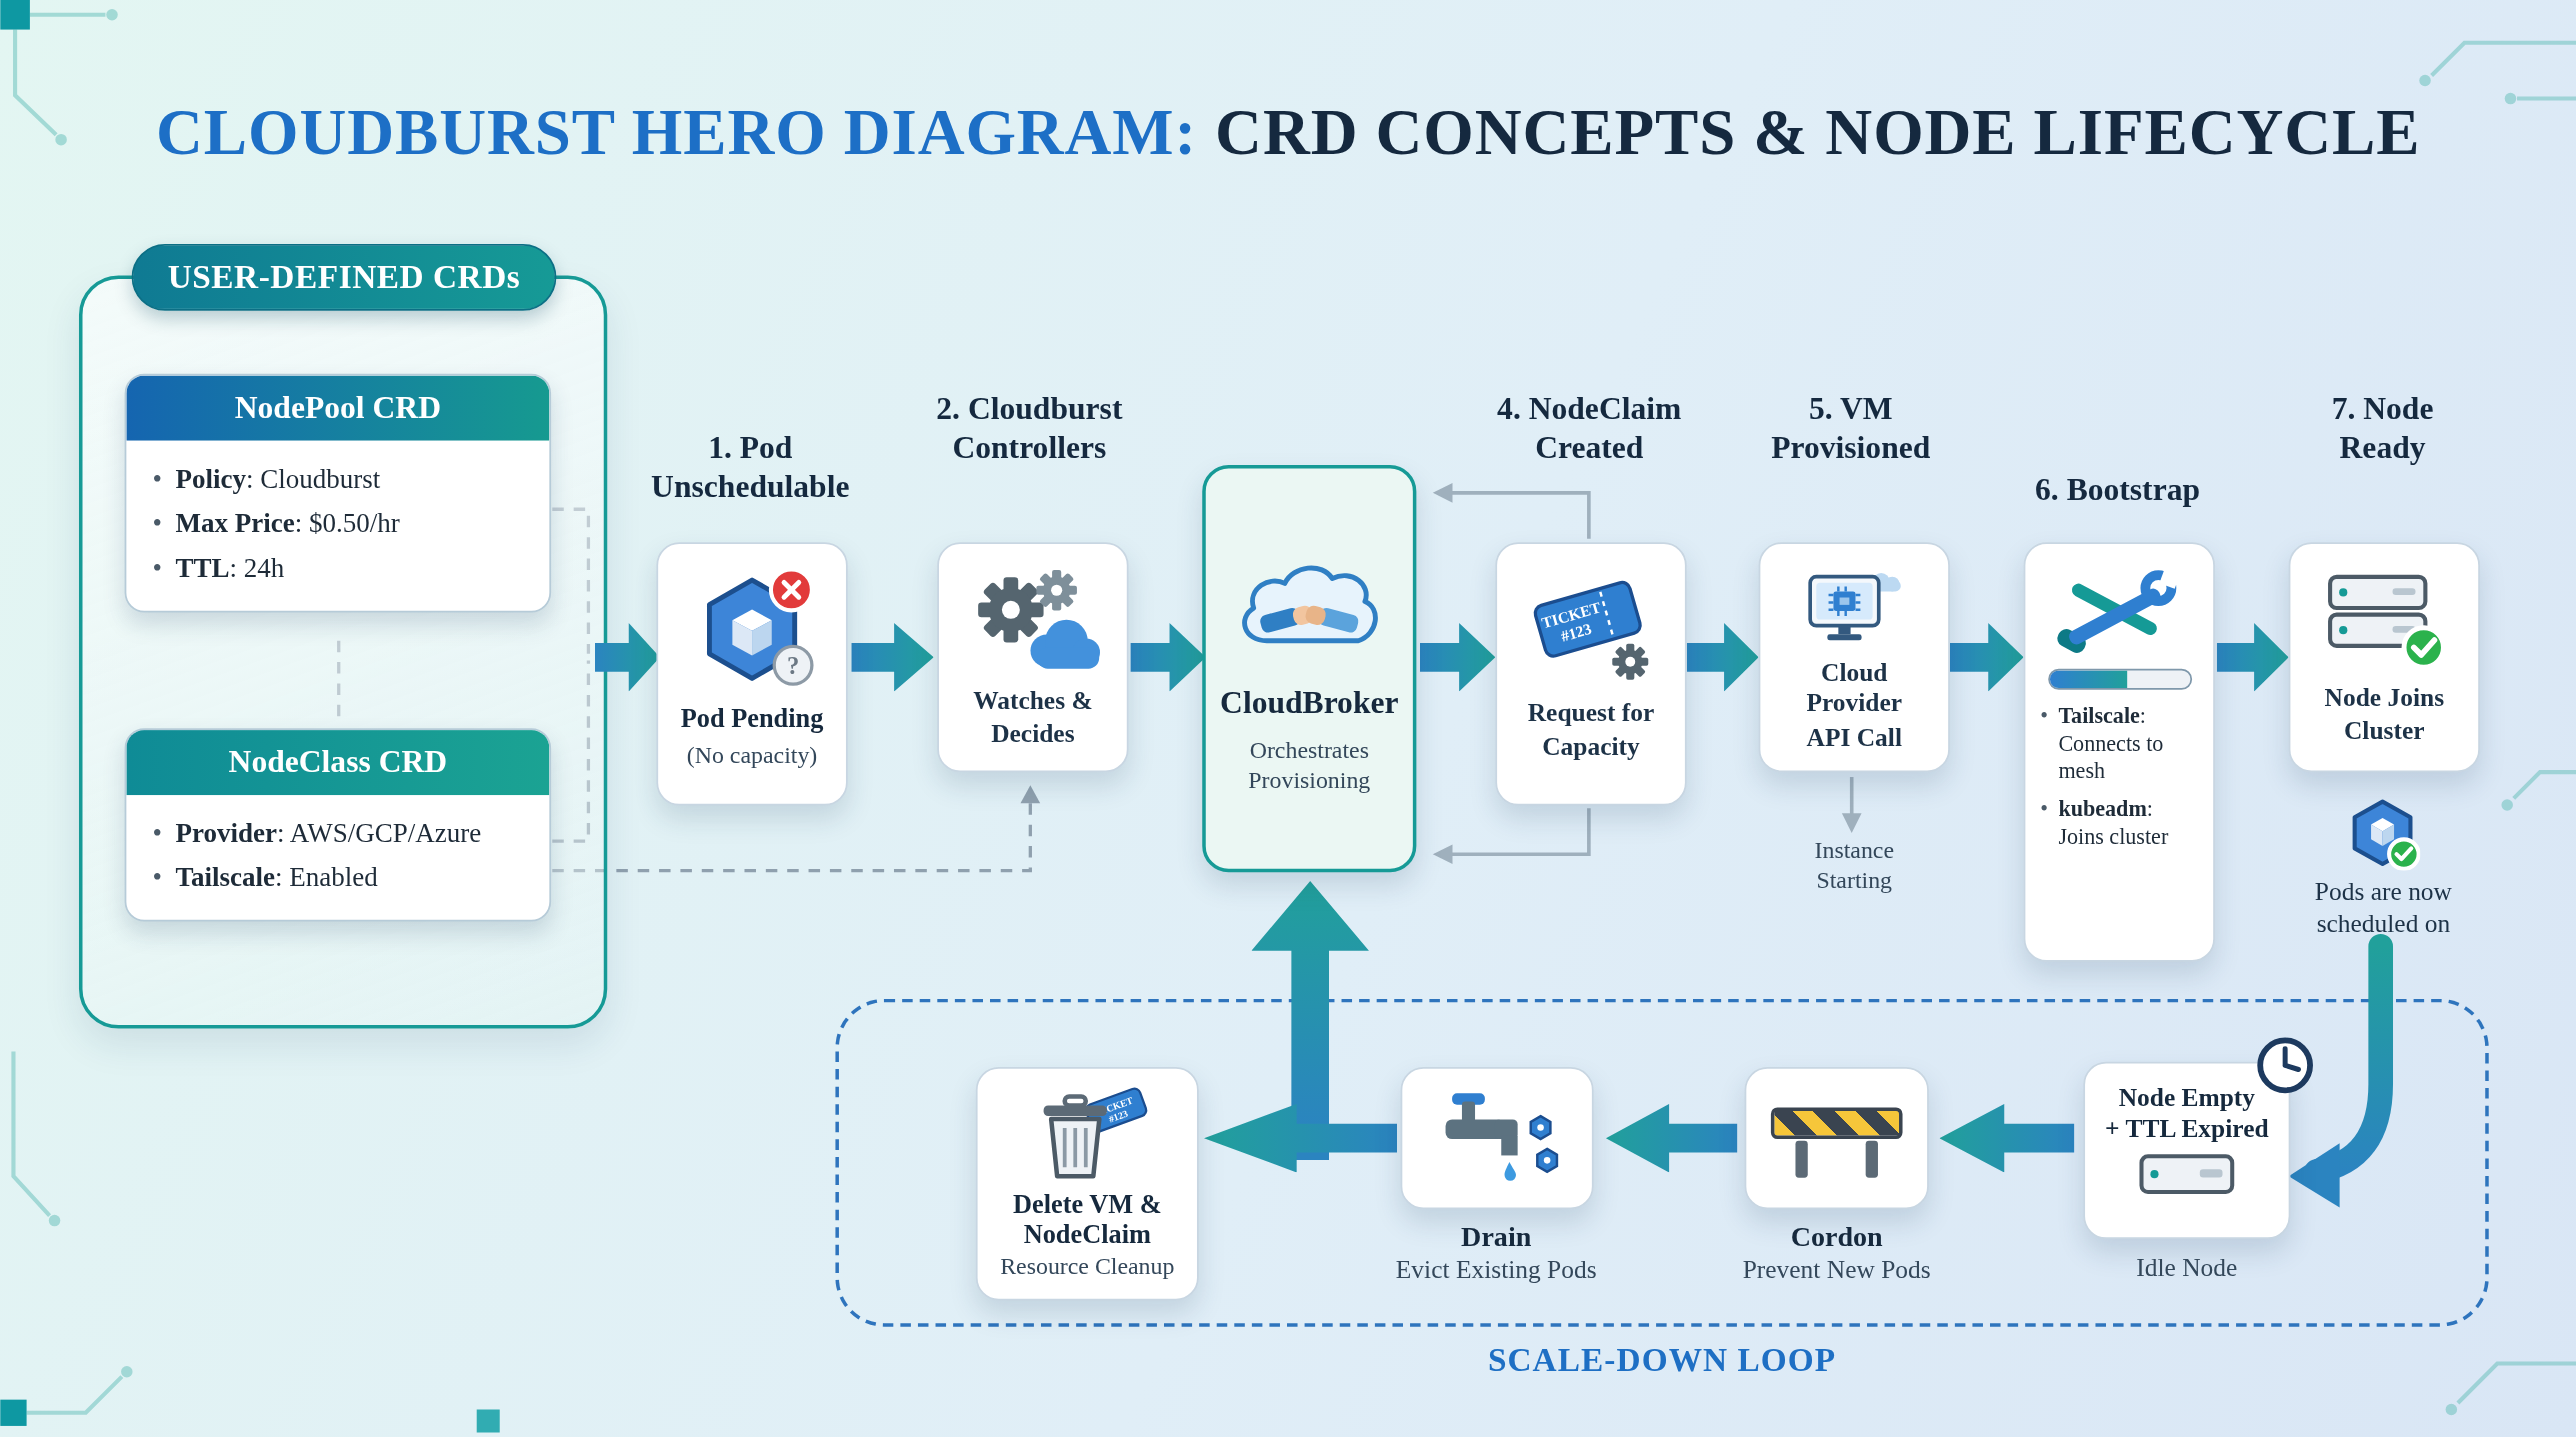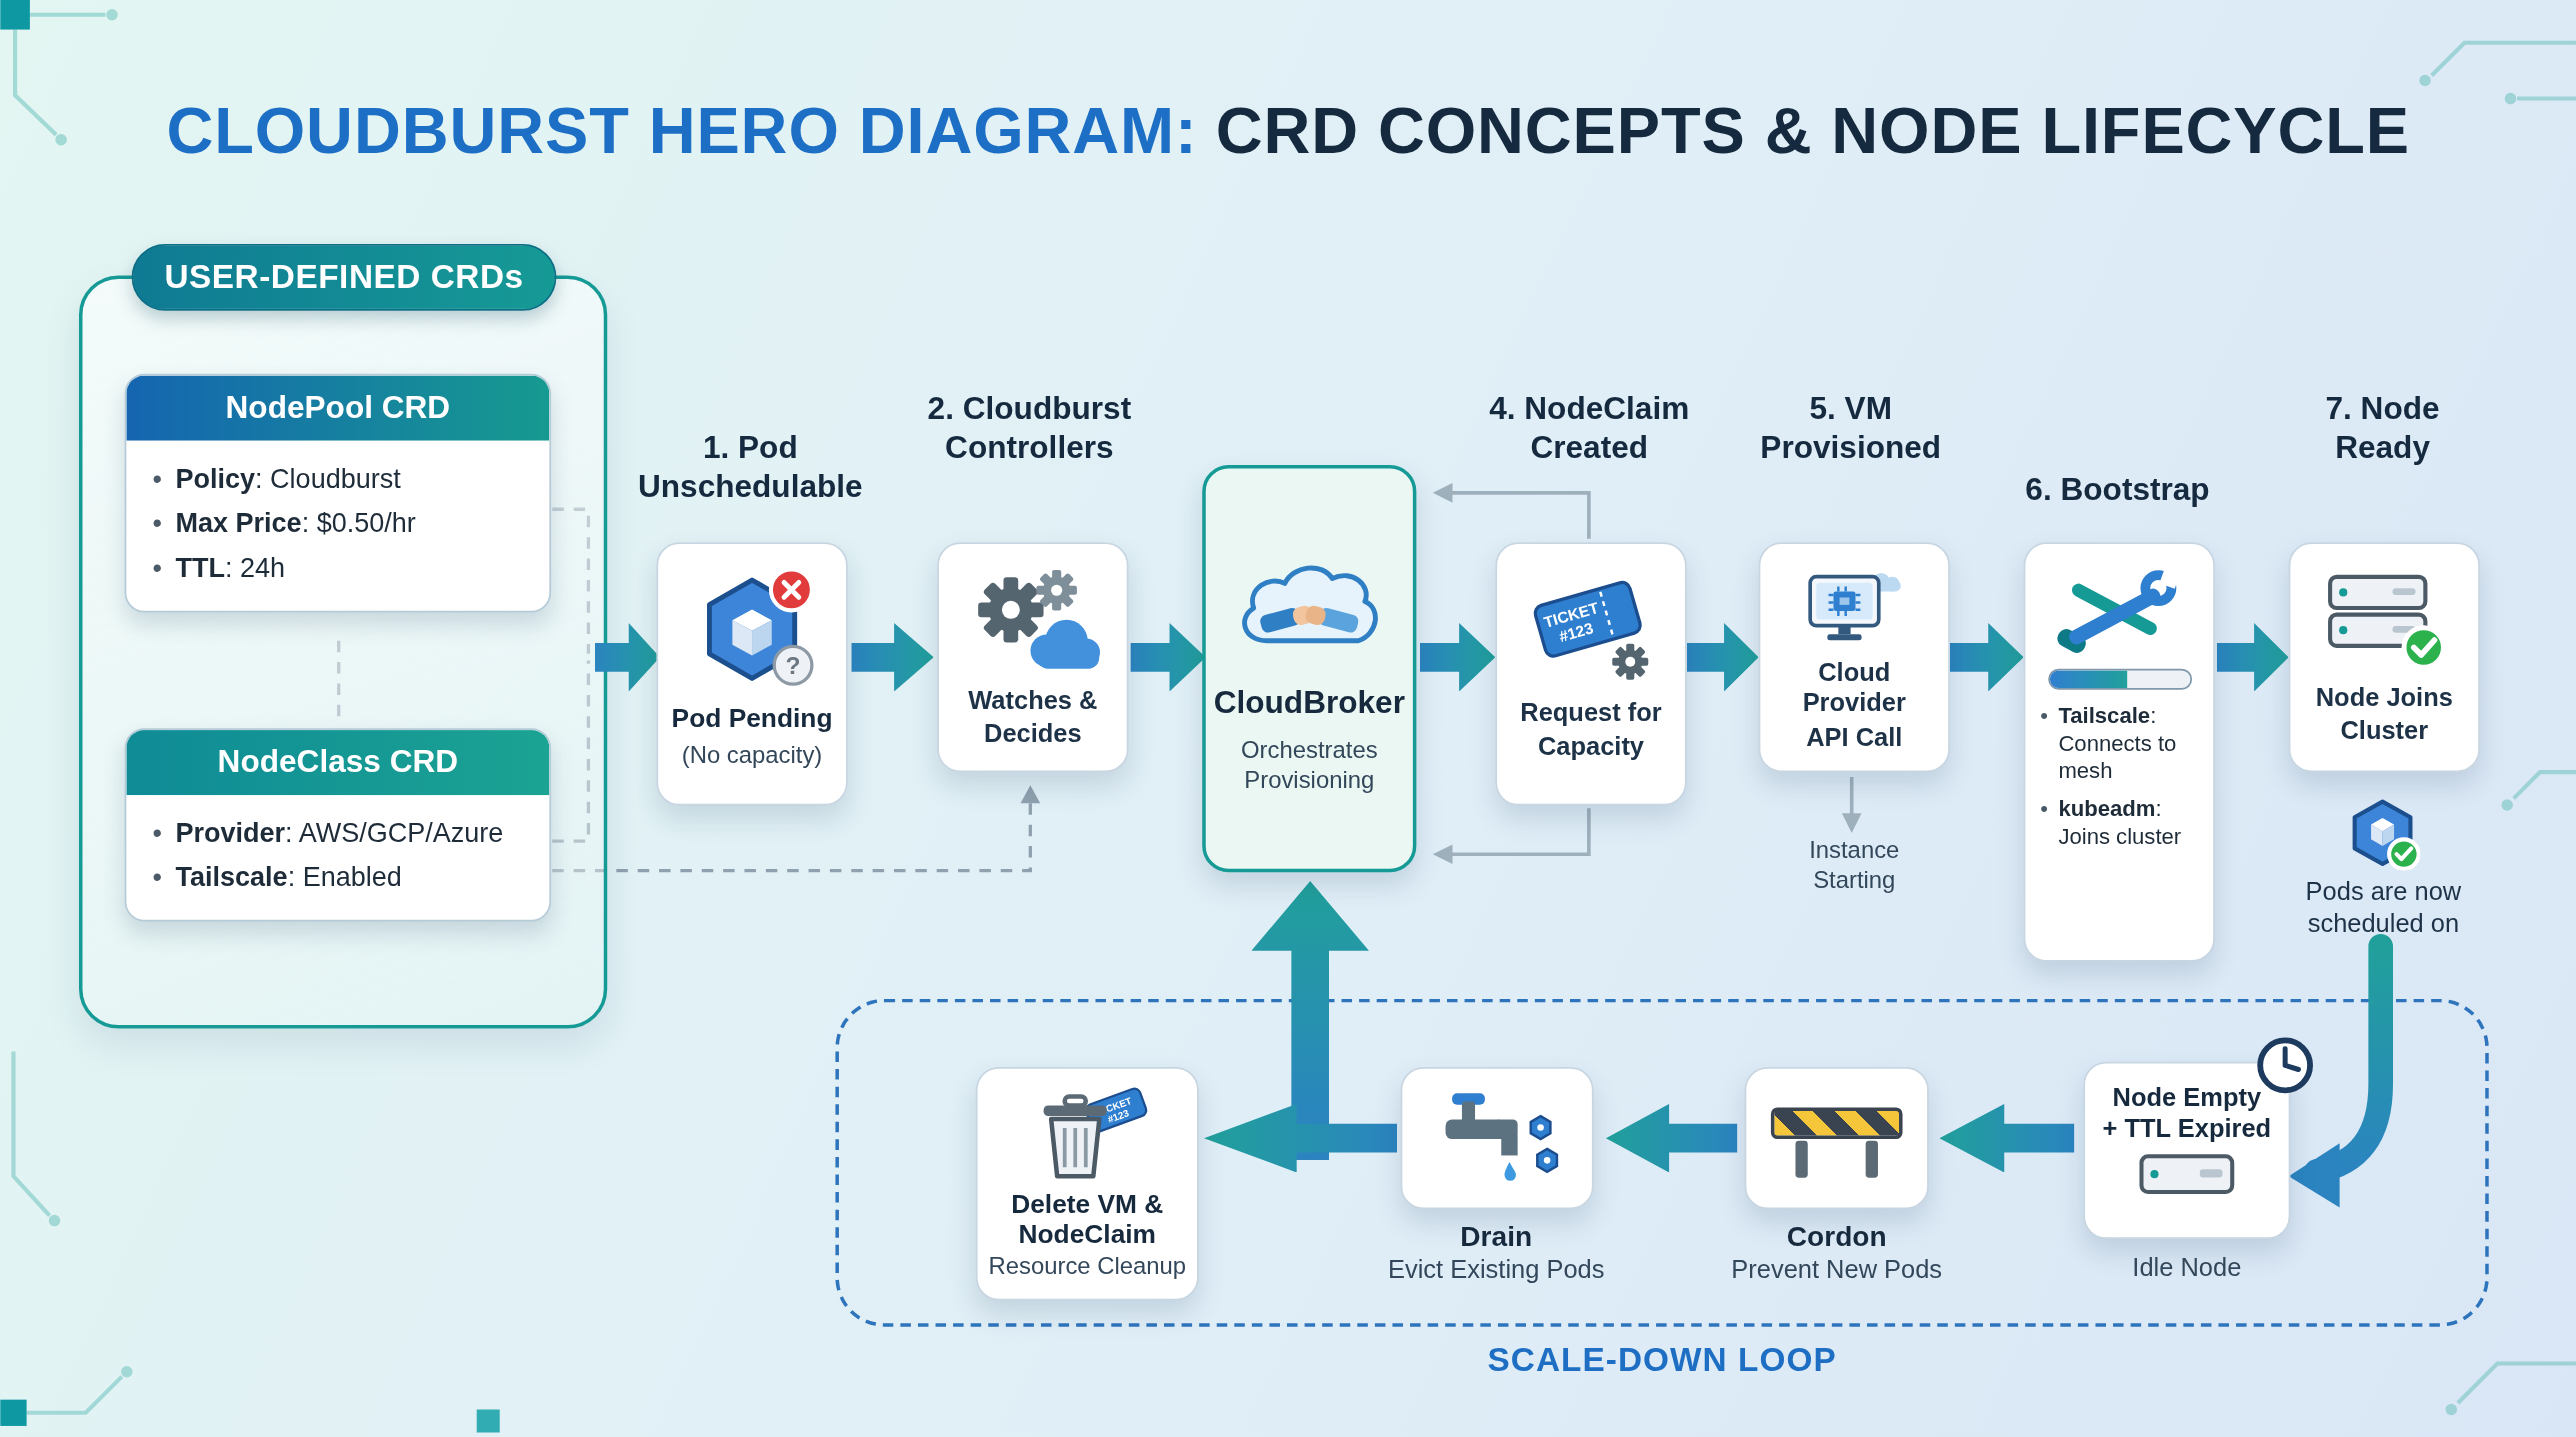--- a/index.html
+++ b/index.html
@@ -2,21 +2,21 @@
 <html style="--c-teal: #169a96; --c-blue: #1d6fc6; --c-navy: #15293f; --c-arrow-start: #2b84c0; --c-arrow-end: #21a09b; --c-loop: #2e74bd;font-size:15px"><head>
 <meta charset="utf-8">
 <style>
   * { box-sizing: border-box; margin: 0; padding: 0; }
   html, body { width: 2576px; height: 1438px; }
   body {
     font-family: "Liberation Sans", sans-serif;
     background: linear-gradient(115deg, #e3f6f2 0%, #e0eef7 55%, #d9e6f5 100%);
     overflow: hidden;
   }
-  .viewport { position: relative; width: 2576px; height: 1438px; overflow: hidden; }
+  .viewport { position: relative; width: 2576px; height: 1438px; overflow: hidden; font-family: Liberation Serif, serif; }
   .stage { position: absolute; left: 0; top: 0; width: 1468px; height: 819px;
            transform: scale(1.755102); transform-origin: 0 0; }
 
   .bg-decor { position: absolute; left: 0; top: 0; z-index: 0; }
 
   .title { position: absolute; top: 54px; left: 0; width: 1468px; text-align: center;
            font-size: 37px; font-weight: bold; letter-spacing: 0.5px; z-index: 2; }
   .title .p1 { color: var(--c-blue, #1d6fc6); margin-right: 10.3px; }
   .title .p2 { color: var(--c-navy, #15293f); }
 

